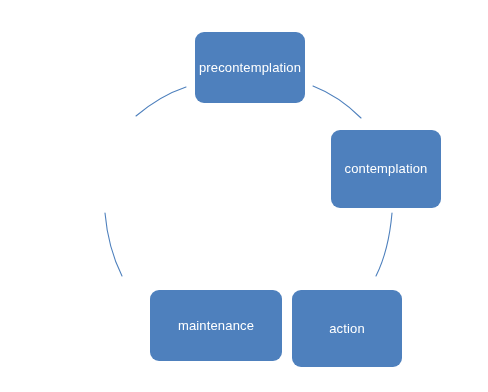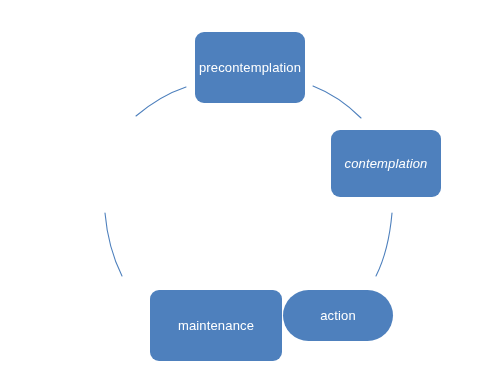--- a/index.html
+++ b/index.html
@@ -61,25 +61,25 @@
       <path d="M 392,213 C 390,236 385,258 376,276"></path>
       <path d="M 268,355 C 254,358 238,358 226,355"></path>
       <path d="M 122,276 C 113,258 107,236 105,213"></path>
     </g>
   </svg>
 
   <div class="node" style="left:195px; top:32px; width:110px; height:71px;">
     <span class="node-label">precontemplation</span>
   </div>
 
-  <div class="node" style="left:331px; top:130px; width:110px; height:67px;font-style:italic;">
+  <div class="node" style="left:331px; top:130px; width:110px; height:78px;">
     <span class="node-label">contemplation</span>
   </div>
 
-  <div class="node" style="left:283px; top:290px; width:110px; height:51px;border-radius:26px;">
+  <div class="node" style="left:292px; top:290px; width:110px; height:77px;">
     <span class="node-label">action</span>
   </div>
 
   <div class="node" style="left:113px; top:290px; width:132px; height:71px;margin-left:37px;">
     <span class="node-label">maintenance</span>
   </div>
 
 
 </div>
 

